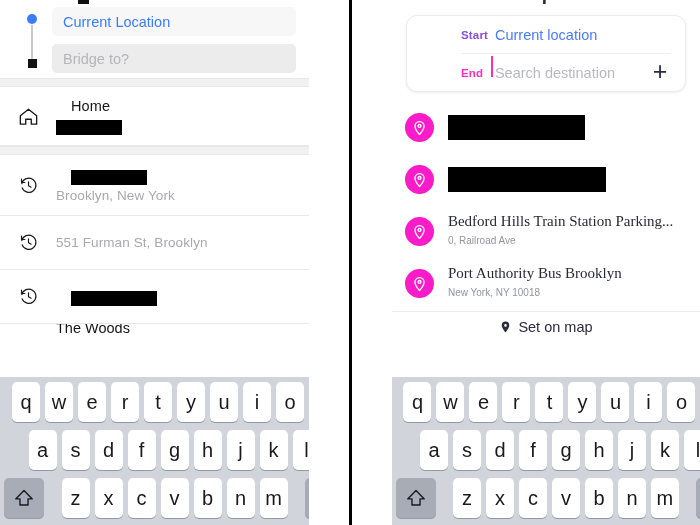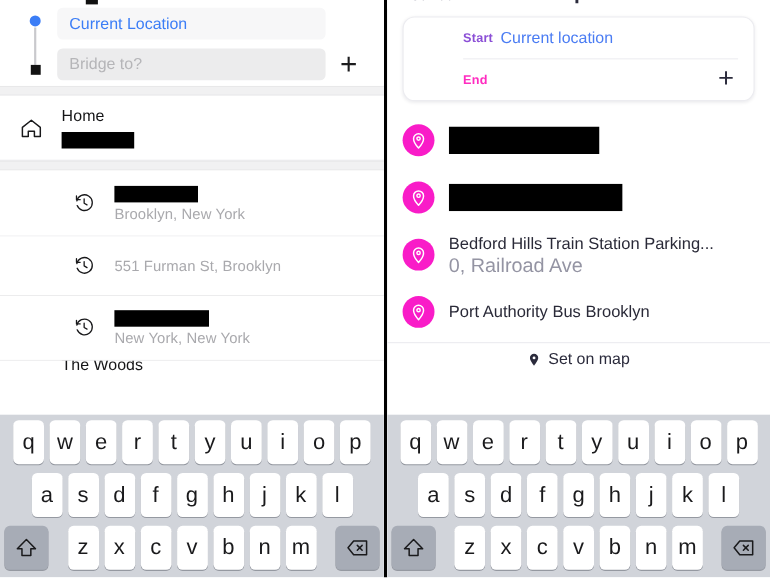--- a/index.html
+++ b/index.html
@@ -2,21 +2,21 @@
 <html><head>
 <meta charset="utf-8">
 <style>
   html,body{margin:0;padding:0;}
   body{
     width:700px;height:525px;overflow:hidden;
     font-family:"Liberation Sans","DejaVu Sans",sans-serif;
     background:#ffffff;
     -webkit-font-smoothing:antialiased;
   }
-  .screen{position:relative;width:700px;height:525px;display:flex;}
+  .screen{position:relative;width:700px;height:525px;display:flex;gap:40px;}
   .panel{position:relative;height:525px;overflow:hidden;background:#fff;}
   .panel-left{width:349px;}
   .panel-divider{width:3px;height:525px;background:#000;flex:0 0 3px;}
   .panel-right{width:348px;}
 
   
   .l-top{position:relative;background:#fff;padding:0;}
   .cut-top{position:absolute;top:-6px;left:78px;width:11px;height:10px;background:#111;}
   .route-wrap{position:relative;height:78px;}
   .route-markers{position:absolute;left:25px;top:14px;width:14px;height:50px;}
@@ -27,29 +27,29 @@
   .field-start{top:7px;width:244px;background:#f7f7f8;color:#3b7df6;}
   .field-end{top:44px;width:244px;background:#ececed;color:#b5b5b8;}
   .plus-btn{position:absolute;left:303px;top:45px;width:28px;height:28px;color:#1c1c1e;font-size:27px;line-height:26px;text-align:center;font-weight:300;}
 
   .sep-thick{height:7px;background:#f1f1f2;border-top:1px solid #e7e7e8;border-bottom:1px solid #e7e7e8;}
   .hairline{height:1px;background:#e8e8e9;margin-left:0;}
 
   .row{position:relative;display:flex;align-items:center;min-height:56px;padding:10px 14px 10px 0;box-sizing:border-box;background:#fff;}
   .row-ico{width:56px;flex:0 0 56px;display:flex;align-items:center;justify-content:center;color:#19191b;}
   .row-body{flex:1 1 auto;min-width:0;}
-  .row-title{font-size:14.5px;color:#151517;line-height:18px;letter-spacing:.1px;}
+  .row-title{font-size:14.5px;color:#151517;line-height:18px;letter-spacing:.1px;margin-left:15px;}
   .row-sub{font-size:13.5px;color:#a9a9ad;line-height:18px;margin-top:2px;letter-spacing:.1px;}
   .redact{display:inline-block;background:#000;height:15px;vertical-align:middle;margin-top:3px;}
   .chev{color:#9a9a9e;font-size:18px;font-weight:300;margin-left:8px;}
 
   .row-home{min-height:58px;}
   .row-saved{min-height:54px;}
 
-  .l-hist .row{min-height:53px;padding-left:48px;}
+  .l-hist .row{min-height:53px;}
   .cut-row{position:relative;height:16px;overflow:hidden;background:#fff;}
   .cut-row .txt{position:absolute;left:56px;top:-4px;font-size:14.5px;color:#151517;}
 
   
   .r-head{position:relative;height:8px;background:#fff;overflow:hidden;}
   .r-head .cancel{position:absolute;left:20px;top:-13px;font-size:14px;color:#6b6b80;}
   .r-head .title{position:absolute;left:0;right:0;top:-17px;text-align:center;font-size:19px;font-weight:bold;color:#2b2b3c;}
 
   .card{position:relative;margin:7px 14px 0 14px;background:#fff;border:1px solid #ececf0;border-radius:11px;box-shadow:0 1px 3px rgba(20,20,40,.07);overflow:hidden;padding-left:40px;}
   .card-row{display:flex;align-items:center;height:37px;padding:0 14px;box-sizing:border-box;position:relative;}
@@ -59,22 +59,22 @@
   .tag-end{color:#ff2cc0;}
   .cval{font-size:14.5px;color:#4a7cf3;}
   .cph{font-size:14.5px;color:#b8b8c2;position:relative;}
   .caret{position:absolute;left:-4px;top:-9px;width:2px;height:21px;background:#ff2cc0;}
   .card-plus{position:absolute;right:13px;top:6px;width:24px;height:24px;text-align:center;line-height:23px;font-size:25px;font-weight:300;color:#2b2b3c;}
 
   .r-list{margin-top:9px;}
   .r-row{display:flex;align-items:center;min-height:52px;padding:4px 14px 4px 0;box-sizing:border-box;}
   .r-ico{width:56px;flex:0 0 56px;display:flex;align-items:center;justify-content:center;}
   .pin{width:29px;height:29px;border-radius:50%;background:#f91cc8;display:flex;align-items:center;justify-content:center;}
-  .r-title{font-size:15px;color:#2a2a38;line-height:19px;white-space:nowrap;overflow:hidden;}
-  .r-sub{font-size:18px;color:#9494a3;line-height:18px;margin-top:1px;}
+  .r-title{font-size:15px;color:#2a2a38;line-height:19px;white-space:nowrap;overflow:hidden;font-family:Liberation Serif, serif;}
+  .r-sub{font-size:10px;color:#9494a3;line-height:18px;margin-top:1px;}
   .r-redact{display:inline-block;background:#000;height:25px;vertical-align:middle;}
 
   .setmap-div{height:1px;background:#ececf0;margin-top:2px;}
   .setmap{display:flex;align-items:center;justify-content:center;height:30px;gap:6px;color:#2b2b3c;font-size:14.5px;}
 
   
   .kb{position:absolute;bottom:0;left:0;background:#d1d4da;padding:5px 2px 6px 2px;box-sizing:border-box;}
   .kb-left{width:349px;height:148px;}
   .kb-right{width:348px;height:148px;}
   .kb-row{display:flex;justify-content:center;gap:5px;margin-bottom:8px;}
@@ -172,21 +172,20 @@
       <div class="row">
         <div class="row-ico">
           <svg width="19" height="19" viewBox="0 0 24 24" fill="none" stroke="#19191b" stroke-width="1.5" stroke-linecap="round" stroke-linejoin="round">
             <path d="M3.2 8.2V4m0 4.2h4.2"></path>
             <path d="M3.6 9.6a9 9 0 1 1 .4 5.4"></path>
             <path d="M12 7.3v5l3.3 1.9"></path>
           </svg>
         </div>
         <div class="row-body">
           <div class="row-title"><span class="redact" style="width:86px;"></span></div>
-          <div class="row-sub">New York, New York</div>
         </div>
       </div>
 
       <div class="hairline"></div>
 
       <div class="cut-row">
         <div class="txt">The Woods</div>
       </div>
     </div>
 
@@ -249,20 +248,21 @@
     </div>
 
     <div class="card">
       <div class="card-row">
         <span class="tag tag-start">Start</span>
         <span class="cval">Current location</span>
       </div>
       <div class="card-div"></div>
       <div class="card-row">
         <span class="tag tag-end">End</span>
+        <span class="cph">Search destination<span class="caret"></span></span>
         <div class="card-plus">+</div>
       </div>
     </div>
 
     <div class="r-list">
 
       <div class="r-row">
         <div class="r-ico">
           <div class="pin">
             <svg width="17" height="17" viewBox="0 0 24 24" fill="none" stroke="#fff" stroke-width="1.9" stroke-linecap="round" stroke-linejoin="round">
@@ -309,20 +309,21 @@
         <div class="r-ico">
           <div class="pin">
             <svg width="17" height="17" viewBox="0 0 24 24" fill="none" stroke="#fff" stroke-width="1.9" stroke-linecap="round" stroke-linejoin="round">
               <path d="M12 22s-6.4-7-6.4-12A6.4 6.4 0 0 1 18.4 10c0 5-6.4 12-6.4 12z"></path>
               <circle cx="12" cy="9.8" r="2.1"></circle>
             </svg>
           </div>
         </div>
         <div>
           <div class="r-title">Port Authority Bus Brooklyn</div>
+          <div class="r-sub">New York, NY 10018</div>
         </div>
       </div>
 
       <div class="setmap-div"></div>
 
       <div class="setmap">
         <svg width="13" height="16" viewBox="0 0 24 24" fill="#2b2b3c">
           <path d="M12 2a7 7 0 0 0-7 7c0 4 7 13 7 13s7-9 7-13a7 7 0 0 0-7-7zm0 9.4A2.4 2.4 0 1 1 12 6.6a2.4 2.4 0 0 1 0 4.8z"></path>
         </svg>
         <span>Set on map</span>

